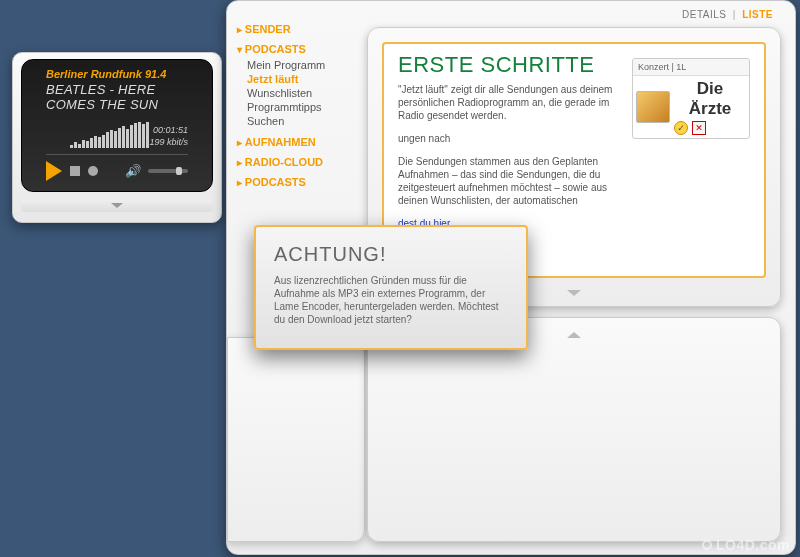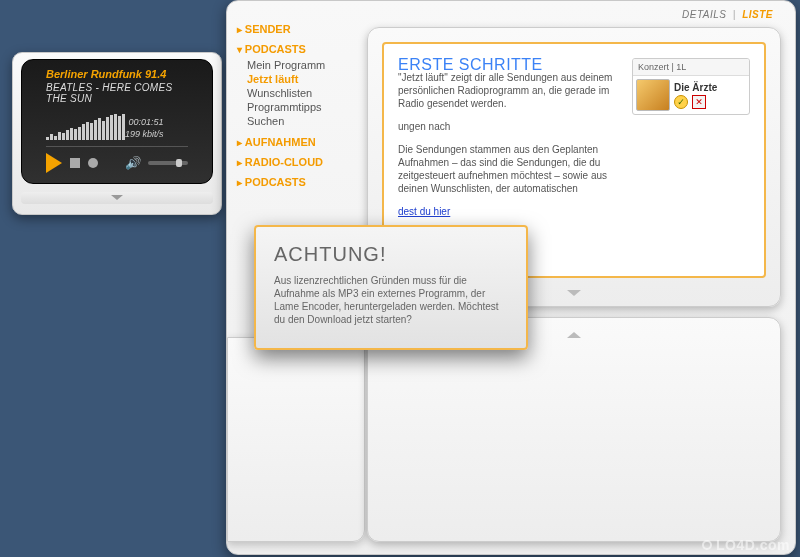--- a/index.html
+++ b/index.html
@@ -46,22 +46,22 @@
 }
 .lcd {
   background: linear-gradient(#1a1a1a,#303030);
   border:1px solid #000;
   border-radius:12px;
   padding:8px 24px 10px;
   color:#f5a300;
   font-style:italic;
 }
 .station { font-size:11px; font-weight:bold; }
-.track { font-size:10px; color:#ddd; letter-spacing:.3px; margin-top:2px; }
-.vis-row { display:flex; justify-content:flex-start; align-items:flex-end; margin:10px 0 6px; }
+.track { font-size:13px; color:#ddd; letter-spacing:.3px; margin-top:2px; }
+.vis-row { display:flex; justify-content:flex-end; align-items:flex-end; margin:10px 0 6px; }
 .visualizer { display:flex; gap:1px; align-items:flex-end; height:26px; }
 .visualizer span { width:3px; background:#ccc; display:block; }
 .time-block { text-align:right; font-size:9px; color:#ccc; line-height:12px; }
 .divider { border:0; border-top:1px solid #555; margin:4px 0 6px; }
 .controls { display:flex; align-items:center; gap:8px; }
 .play-btn {
   width:0; height:0; border-left:16px solid #f5a300;
   border-top:10px solid transparent; border-bottom:10px solid transparent;
   cursor:pointer;
 }
@@ -85,21 +85,21 @@
   position:absolute; left:0; top:8px; width:134px; padding:6px 4px 0 10px;
   font-size:11px;
 }
 .nav-head { color:#f49b00; font-weight:bold; margin:8px 0 3px; cursor:pointer; }
 .nav-head::before { content:'▸ '; font-size:10px; }
 .nav-head.open::before { content:'▾ '; }
 .nav-sub { list-style:none; margin:0 0 6px 10px; color:#555; }
 .nav-sub li { padding:1px 0; cursor:pointer; }
 .nav-sub li.active { color:#f49b00;font-weight:bold; }
 
-.tabs { position:absolute; right:22px; top:8px; font-size:10px; letter-spacing:.5px;font-style:italic; }
+.tabs { position:absolute; right:22px; top:8px; font-size:10px; letter-spacing:.5px; }
 .tabs span { color:#777; cursor:pointer; }
 .tabs .sep { margin:0 3px; color:#aaa; }
 .tabs .active { color:#f49b00; font-weight:bold; }
 
 .panel {
   position:absolute; left:140px; top:26px; right:14px; height:280px;
   background:linear-gradient(#fafafa,#ededed);
   border:1px solid #ccc; border-radius:12px;
   box-shadow:0 3px 8px rgba(0,0,0,.25);
 }
@@ -114,32 +114,32 @@
   background:linear-gradient(#fafafa,#ededed);
   border:1px solid #ccc; border-radius:0 12px 12px 0;
   box-shadow:0 3px 8px rgba(0,0,0,.2);
 }
 .card {
   position:absolute; left:14px; top:14px; right:14px; bottom:28px;
   border:2px solid #f4b74a; border-radius:4px;
   background:#fff; padding:14px 14px;
   display:flex; gap:10px;
 }
-.card h1 { font-size:16px; color:#3b82f6; letter-spacing:.5px; font-weight:normal; margin-bottom:0; }
+.card h1 { font-size:22px; color:#15803d; letter-spacing:.5px; font-weight:normal; margin-bottom:12px; }
 .card-text { flex:1; font-size:10px; color:#555; line-height:13px; }
 .card-text p { margin-bottom:10px; }
 .card-text a { color:#2040d0; text-decoration:underline; }
 .side-items { width:118px; }
 .side-item { border:1px solid #ccc; border-radius:3px; margin-bottom:6px; font-size:9px; overflow:hidden; }
 .side-item-head { padding:3px 5px; color:#666; border-bottom:1px solid #ddd; background:#f6f6f6; white-space:nowrap; overflow:hidden; }
 .side-item-body { display:flex; gap:4px; align-items:center; padding:3px; }
 .thumb { width:34px; height:32px; border:1px solid #bbb; border-radius:2px; flex:none; }
 .thumb.t1 { background:linear-gradient(135deg,#f5c96c,#c78020); }
 .thumb.t2 { background:linear-gradient(#9abde0 50%,#4a4a4a 50%); }
-.side-item-title { font-size:10px; color:#333; font-weight:bold;text-align:center; }
+.side-item-title { font-size:17px; color:#333; font-weight:bold;text-align:center; }
 .badges { display:flex; gap:4px; margin-top:2px; }
 .badge-check { width:14px; height:14px; border-radius:50%; background:#ffd24a; border:1px solid #c89000; font-size:9px; text-align:center; line-height:12px; color:#3a6b00; }
 .badge-del { width:14px; height:14px; background:#f4f4f4; border:1px solid #c00; font-size:9px; text-align:center; line-height:12px; color:#c00; }
 .panel-foot { position:absolute; left:0; right:0; bottom:6px; text-align:center; }
 .panel-foot span { display:inline-block; width:0; height:0; border-left:7px solid transparent; border-right:7px solid transparent; border-top:6px solid #bbb; }
 
 .dialog {
   position:absolute; left:254px; top:225px; width:274px;
   background:linear-gradient(#f5f5f5,#e2e2e2);
   border:2px solid #f4b74a; border-radius:4px;

